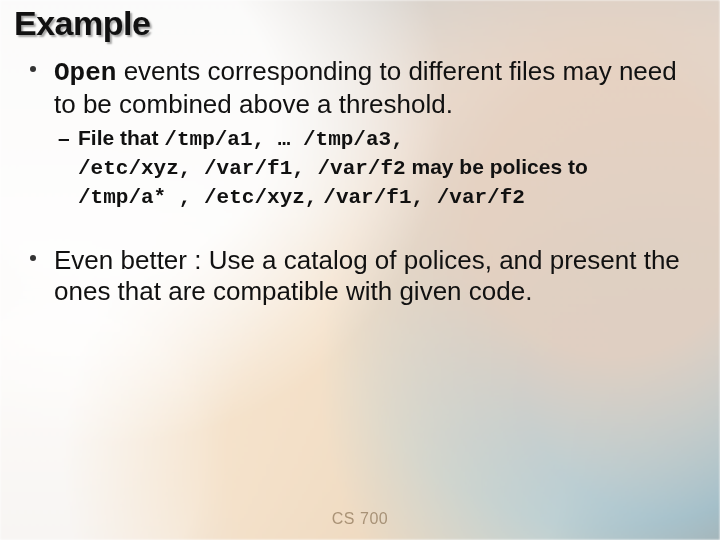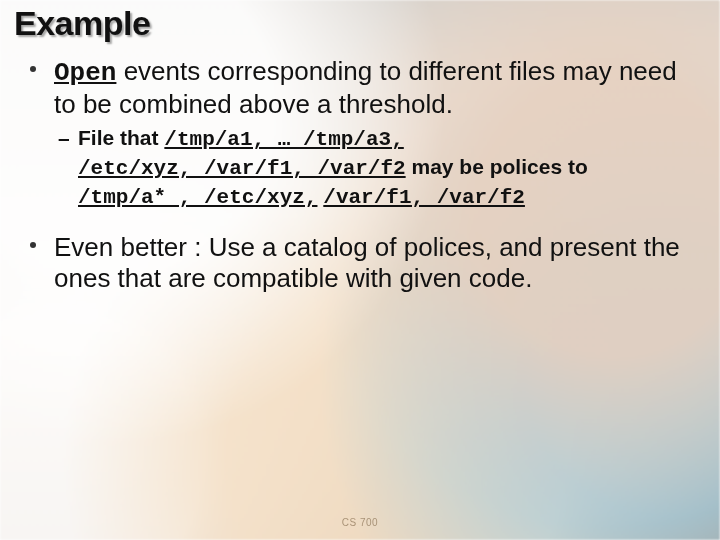--- a/index.html
+++ b/index.html
@@ -75,32 +75,31 @@
   }
   .level2 .dash {
     position: absolute;
     left: 28px;
     top: 0;
     font-weight: 700;
   }
   .mono {
     font-family: "Courier New", Courier, monospace;
     font-weight: 700;
-    text-decoration: underline;
   }
   .b2 {
-    margin-top: 20px;
+    margin-top: 33px;
   }
   .footer {
     position: absolute;
     bottom: 12px;
     left: 0;
     width: 720px;
     text-align: center;
-    font-size: 10px;
+    font-size: 16px;
     color: rgba(140,115,85,0.7);
     letter-spacing: 0.5px;
   }
   .nowrap { white-space: nowrap; }
 </style>
 </head>
 <body>
 
 <div class="bg"></div>
 

